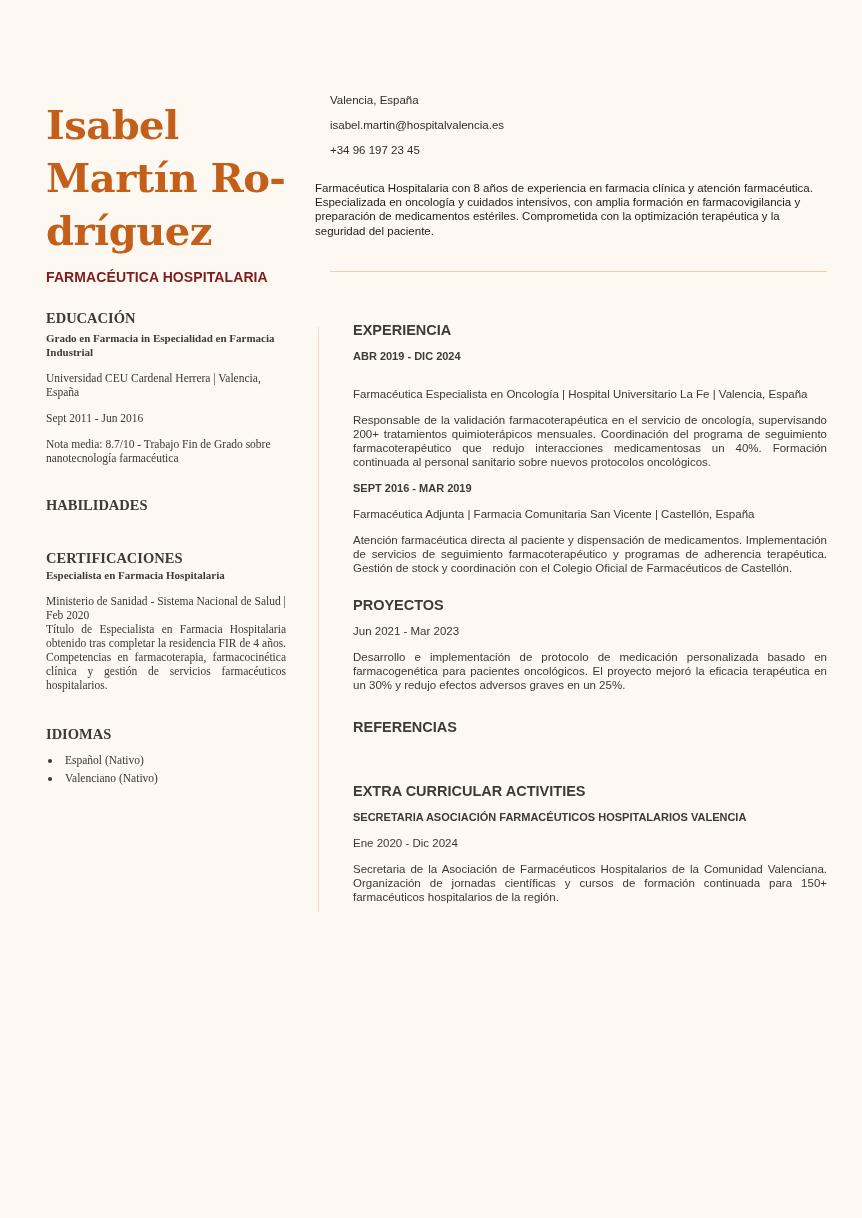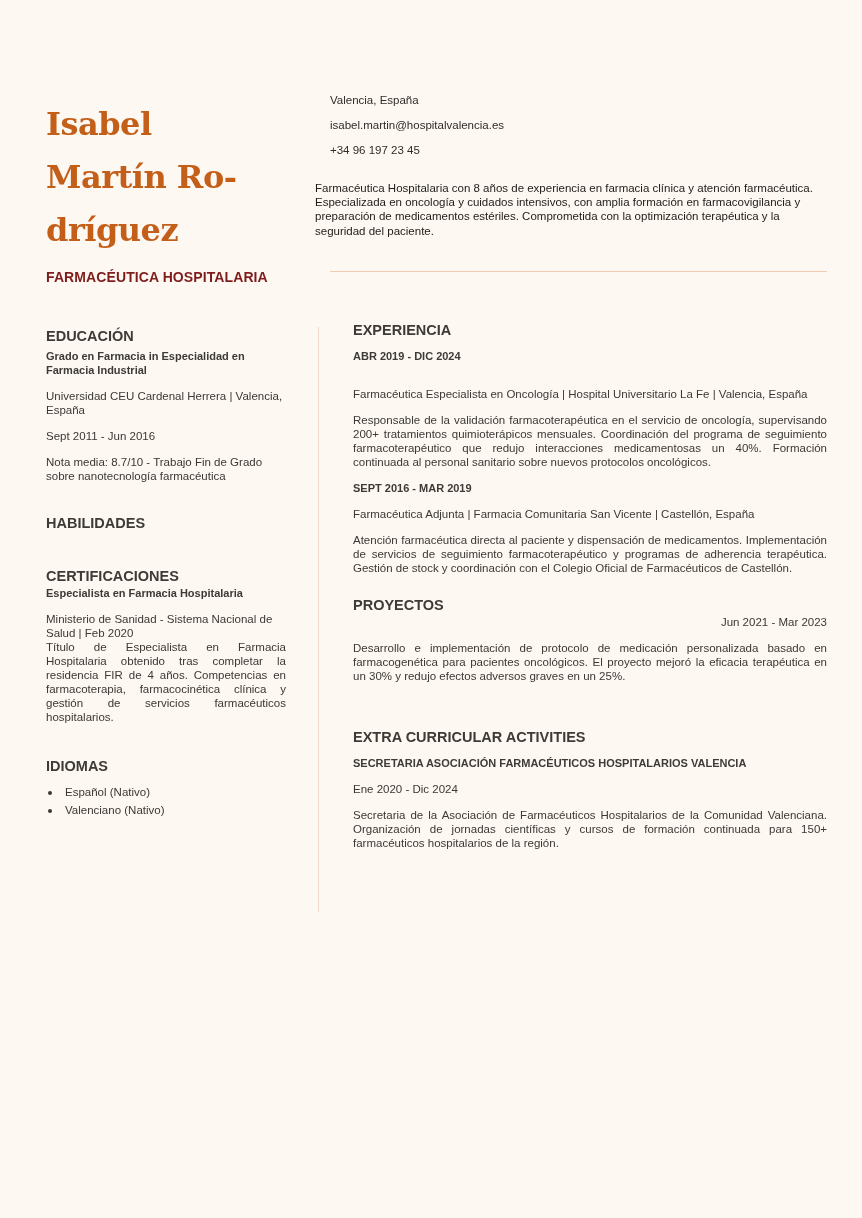--- a/index.html
+++ b/index.html
@@ -2,39 +2,39 @@
 <html><head>
 <meta charset="utf-8">
 <style>
   * { box-sizing: border-box; margin: 0; padding: 0; }
   html, body { width: 862px; height: 1218px; background: #fdf8f2; }
   body { position: relative; font-family: "Liberation Sans", "DejaVu Sans", sans-serif; color: #3a3633; overflow: hidden; }
 
   .name {
     position: absolute; left: 46px; top: 98px; width: 270px;
     font-family: "DejaVu Serif", "Liberation Serif", serif;
-    font-weight: bold; font-size: 32px; line-height: 53px;
+    font-weight: bold; font-size: 40px; line-height: 53px;
     color: #c45f1a; letter-spacing: -0.5px;
   }
   .name span { display: block; }
   .role {
     position: absolute; left: 46px; top: 269px;
     font-weight: bold; font-size: 14px; color: #7f1d1d; letter-spacing: 0.1px;
   }
 
   .contact { position: absolute; left: 330px; top: 92px; width: 500px; font-size: 11.5px; color: #2f2c2a; }
   .contact div { height: 25px; line-height: 16px; }
   .summary {
     position: absolute; left: 315px; top: 181px; width: 500px;
     font-size: 11.5px; line-height: 14.2px; color: #1f1c1a;
   }
   .hr { position: absolute; left: 330px; top: 271px; width: 497px; height: 1px; background: #f1ccb4; }
   .vr { position: absolute; left: 318px; top: 327px; width: 1px; height: 585px; background: #f3dcc9; }
 
-  .left { position: absolute; left: 46px; top: 326px; width: 240px; }
+  .left { position: absolute; left: 46px; top: 308px; width: 240px; font-family: Liberation Serif, serif; }
   .right { position: absolute; left: 353px; top: 320px; width: 474px; }
 
   .h2 { font-weight: bold; font-size: 14.5px; color: #3d3a37; line-height: 20px; }
   .sub { font-weight: bold; font-size: 11px; color: #3d3a37; line-height: 14px; }
   .txt { font-size: 11.5px; line-height: 14px; color: #3b3835; }
   .just { text-align: justify; }
 
   ul.bullets { list-style: none; }
   ul.bullets li { position: relative; padding-left: 19px; font-size: 11.5px; line-height: 17.5px; color: #3b3835; }
   ul.bullets li::before { content: ""; position: absolute; left: 2px; top: 7px; width: 4px; height: 4px; border-radius: 50%; background: #3b3835; }
@@ -99,24 +99,27 @@
 
     <div>
       <div class="sub" style="margin-top:12px;">SEPT 2016 - MAR 2019</div>
       <div class="txt" style="margin-top:12px;">Farmacéutica Adjunta | Farmacia Comunitaria San Vicente | Castellón, España</div>
       <div class="txt just" style="margin-top:12px;">Atención farmacéutica directa al paciente y dispensación de medicamentos. Implementación de servicios de seguimiento farmacoterapéutico y programas de adherencia terapéutica. Gestión de stock y coordinación con el Colegio Oficial de Farmacéuticos de Castellón.</div>
     </div>
   </section>
 
   <section style="margin-top:20px;">
     <div class="h2">PROYECTOS</div>
-    <div class="txt" style="text-align:right;">Jun 2021 - Mar 2023</div>
+    <div class="txt" style="margin-top:9px;">Jun 2021 - Mar 2023</div>
     <div class="txt just" style="margin-top:12px;">Desarrollo e implementación de protocolo de medicación personalizada basado en farmacogenética para pacientes oncológicos. El proyecto mejoró la eficacia terapéutica en un 30% y redujo efectos adversos graves en un 25%.</div>
   </section>
 
+  <section style="margin-top:25px;">
+    <div class="h2">REFERENCIAS</div>
+  </section>
 
   <section style="margin-top:44px;">
     <div class="h2">EXTRA CURRICULAR ACTIVITIES</div>
     <div class="sub" style="margin-top:9px;">SECRETARIA ASOCIACIÓN FARMACÉUTICOS HOSPITALARIOS VALENCIA</div>
     <div class="txt" style="margin-top:12px;">Ene 2020 - Dic 2024</div>
     <div class="txt just" style="margin-top:12px;">Secretaria de la Asociación de Farmacéuticos Hospitalarios de la Comunidad Valenciana. Organización de jornadas científicas y cursos de formación continuada para 150+ farmacéuticos hospitalarios de la región.</div>
   </section>
 </div>
 
 </body></html>

